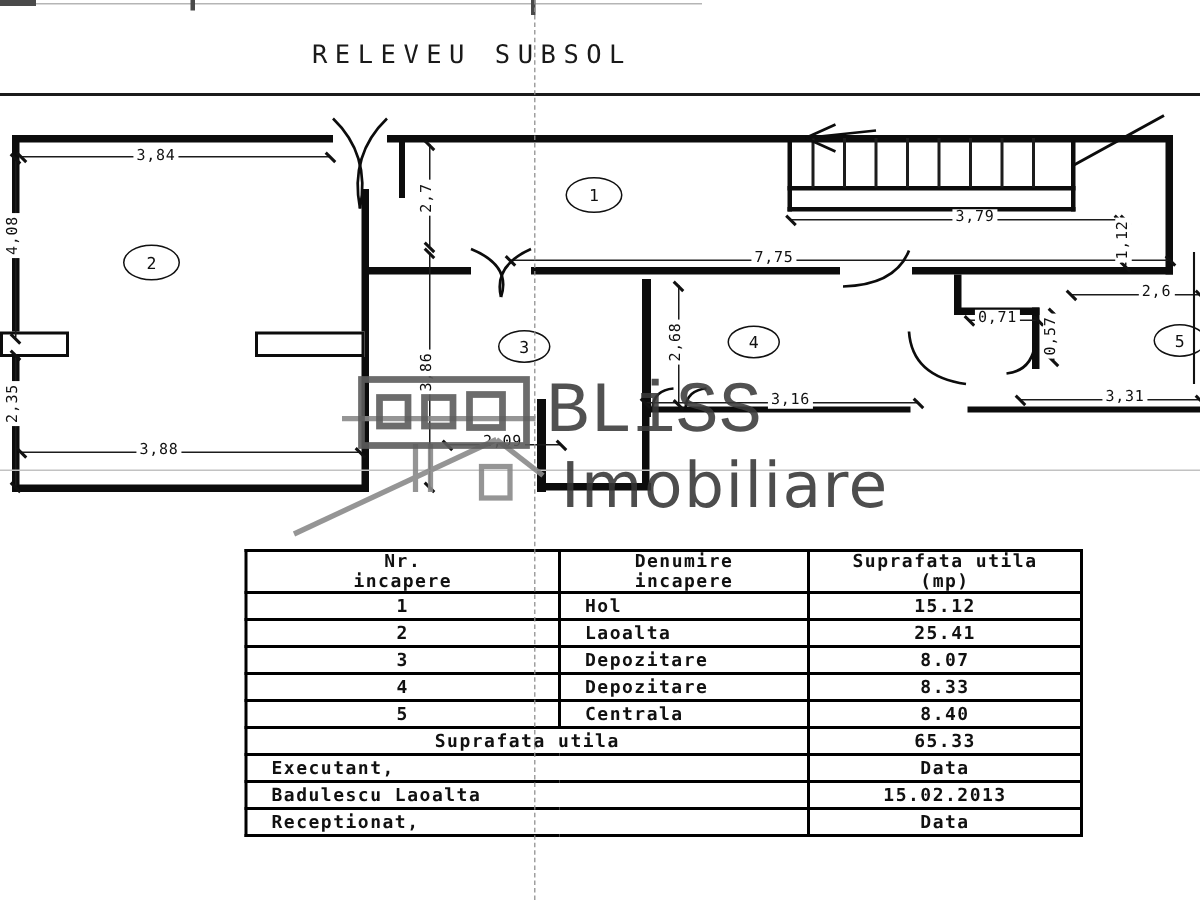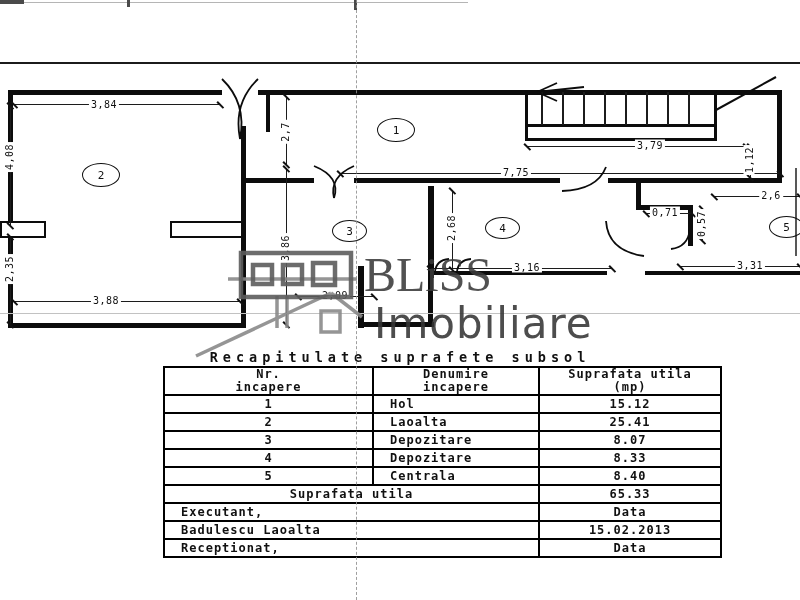--- a/index.html
+++ b/index.html
@@ -14,41 +14,42 @@
   .dimlabel.v{transform:translate(-50%,-50%) rotate(-90deg);}
   .tick{position:absolute;width:9px;height:1.5px;background:#111;transform:rotate(45deg);}
   .roomnum{position:absolute;border:1.6px solid #111;border-radius:50%;display:flex;
            align-items:center;justify-content:center;font-size:11px;line-height:1;background:transparent;}
   #plan-title{position:absolute;left:208px;top:27px;font-size:17px;letter-spacing:5px;white-space:nowrap;color:#1a1a1a;}
   #topline{position:absolute;left:0;top:62px;width:800px;height:2px;background:#1b1b1b;}
   #topline-faint{position:absolute;left:0;top:2px;width:468px;height:1px;background:#b5b5b5;}
   #fold-v{position:absolute;left:356px;top:0;width:0;height:600px;border-left:1px dashed #8f8f8f;opacity:.85;z-index:40;}
   #fold-h{position:absolute;left:0;top:313px;width:800px;height:1px;background:#c2c2c2;z-index:5;}
   .smudge{position:absolute;background:#4a4a4a;}
-  #wm-line1{position:absolute;left:364px;top:251px;font-family:Liberation Serif, serif;font-size:48px;
+  #wm-line1{position:absolute;left:364px;top:251px;font-family:Liberation Mono, monospace;font-size:48px;
             line-height:1;color:#3a3a3a;opacity:.88;z-index:20;letter-spacing:0px;}
   #wm-line2{position:absolute;left:374px;top:303px;font-family:"DejaVu Sans",sans-serif;font-size:42px;
             line-height:1;color:#353535;opacity:.88;z-index:20;letter-spacing:1px;}
   #plan-svg{position:absolute;left:0;top:0;z-index:10;pointer-events:none;}
   
   #table-title{position:absolute;left:170px;top:349px;width:460px;text-align:center;font-size:13.5px;
                letter-spacing:5px;white-space:nowrap;font-weight:700;z-index:30;}
   #recap{position:absolute;left:163px;top:366px;border-collapse:collapse;z-index:30;
          font-size:12px;font-weight:700;letter-spacing:1px;}
   #recap td{border:2px solid #000;padding:0 2px;height:16px;line-height:14px;text-align:center;}
   #recap td.hdr{height:14px;line-height:13px;}
   #recap .c1{width:203px;} #recap .c2{width:146px;} #recap .c3{width:176px;}
   #recap td.lft{text-align:left;padding-left:16px;}
 </style>
 </head>
 <body>
 
 <div id="canvas">
 
   <div id="topline-faint"></div>
+  <div id="plan-title">RELEVEU SUBSOL</div>
   <div id="topline"></div>
   <div class="smudge" style="left:0;top:0;width:24px;height:4px;"></div>
   <div class="smudge" style="left:127px;top:0;width:3px;height:7px;"></div>
   <div class="smudge" style="left:354px;top:0;width:3px;height:10px;"></div>
   <div id="fold-h"></div>
 
   <div id="plan-layer" class="abs" style="left:0;top:0;width:800px;height:600px;margin-top:16px;">
       <div class="wall" style="left: 8px; top: 74px; width: 214px; height: 5px;"></div>
       <div class="wall" style="left: 258px; top: 74px; width: 524px; height: 5px;"></div>
       <div class="wall" style="left: 8px; top: 74px; width: 5px; height: 238px;"></div>
@@ -189,21 +190,20 @@
       <rect x="241" y="253" width="110" height="44"></rect>
       <rect x="253" y="265" width="19" height="19"></rect>
       <rect x="283" y="265" width="19" height="19"></rect>
       <rect x="313" y="263" width="22" height="22"></rect>
     </g>
   </svg>
 
   <div id="wm-line1">BLiSS</div>
   <div id="wm-line2">Imobiliare</div>
 
-  <div id="table-title">Recapitulate suprafete subsol</div>
   <table id="recap">
     <tbody id="recap-body">
     <tr>
       <td class="c1 hdr">
         <div>Nr.</div>
         <div>incapere</div>
       </td>
       <td class="c2 hdr">
         <div>Denumire</div>
         <div>incapere</div>

